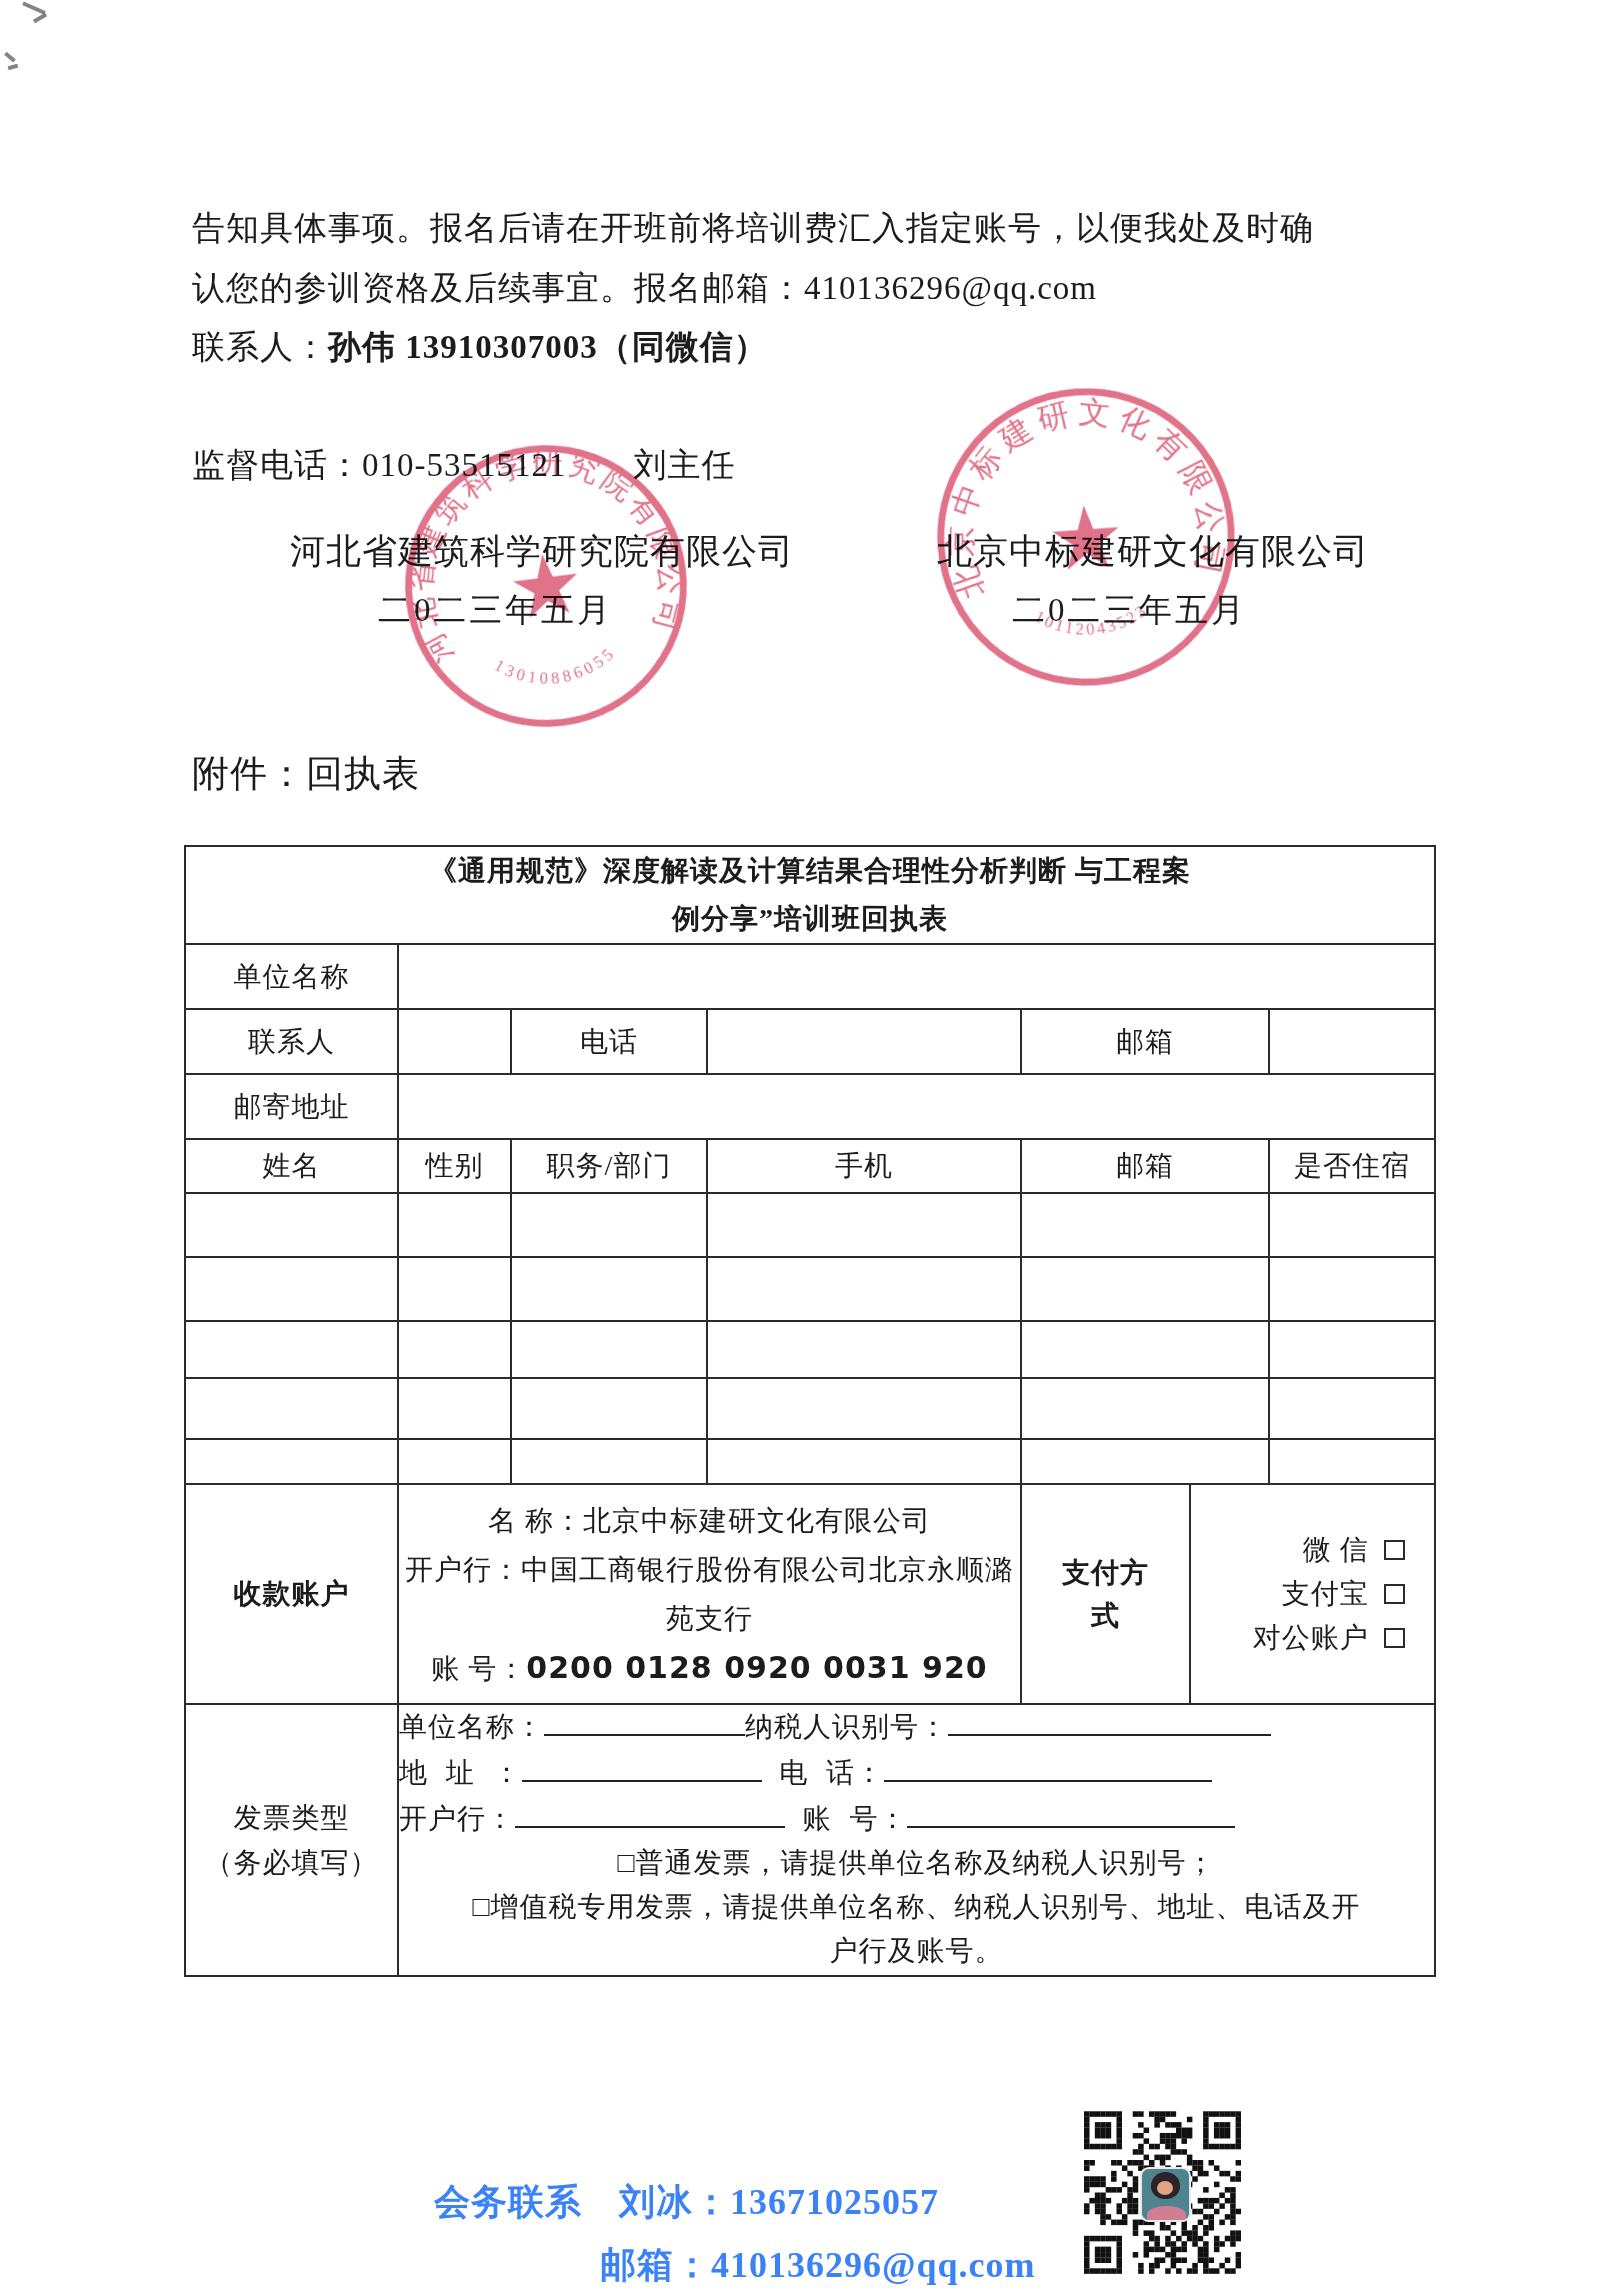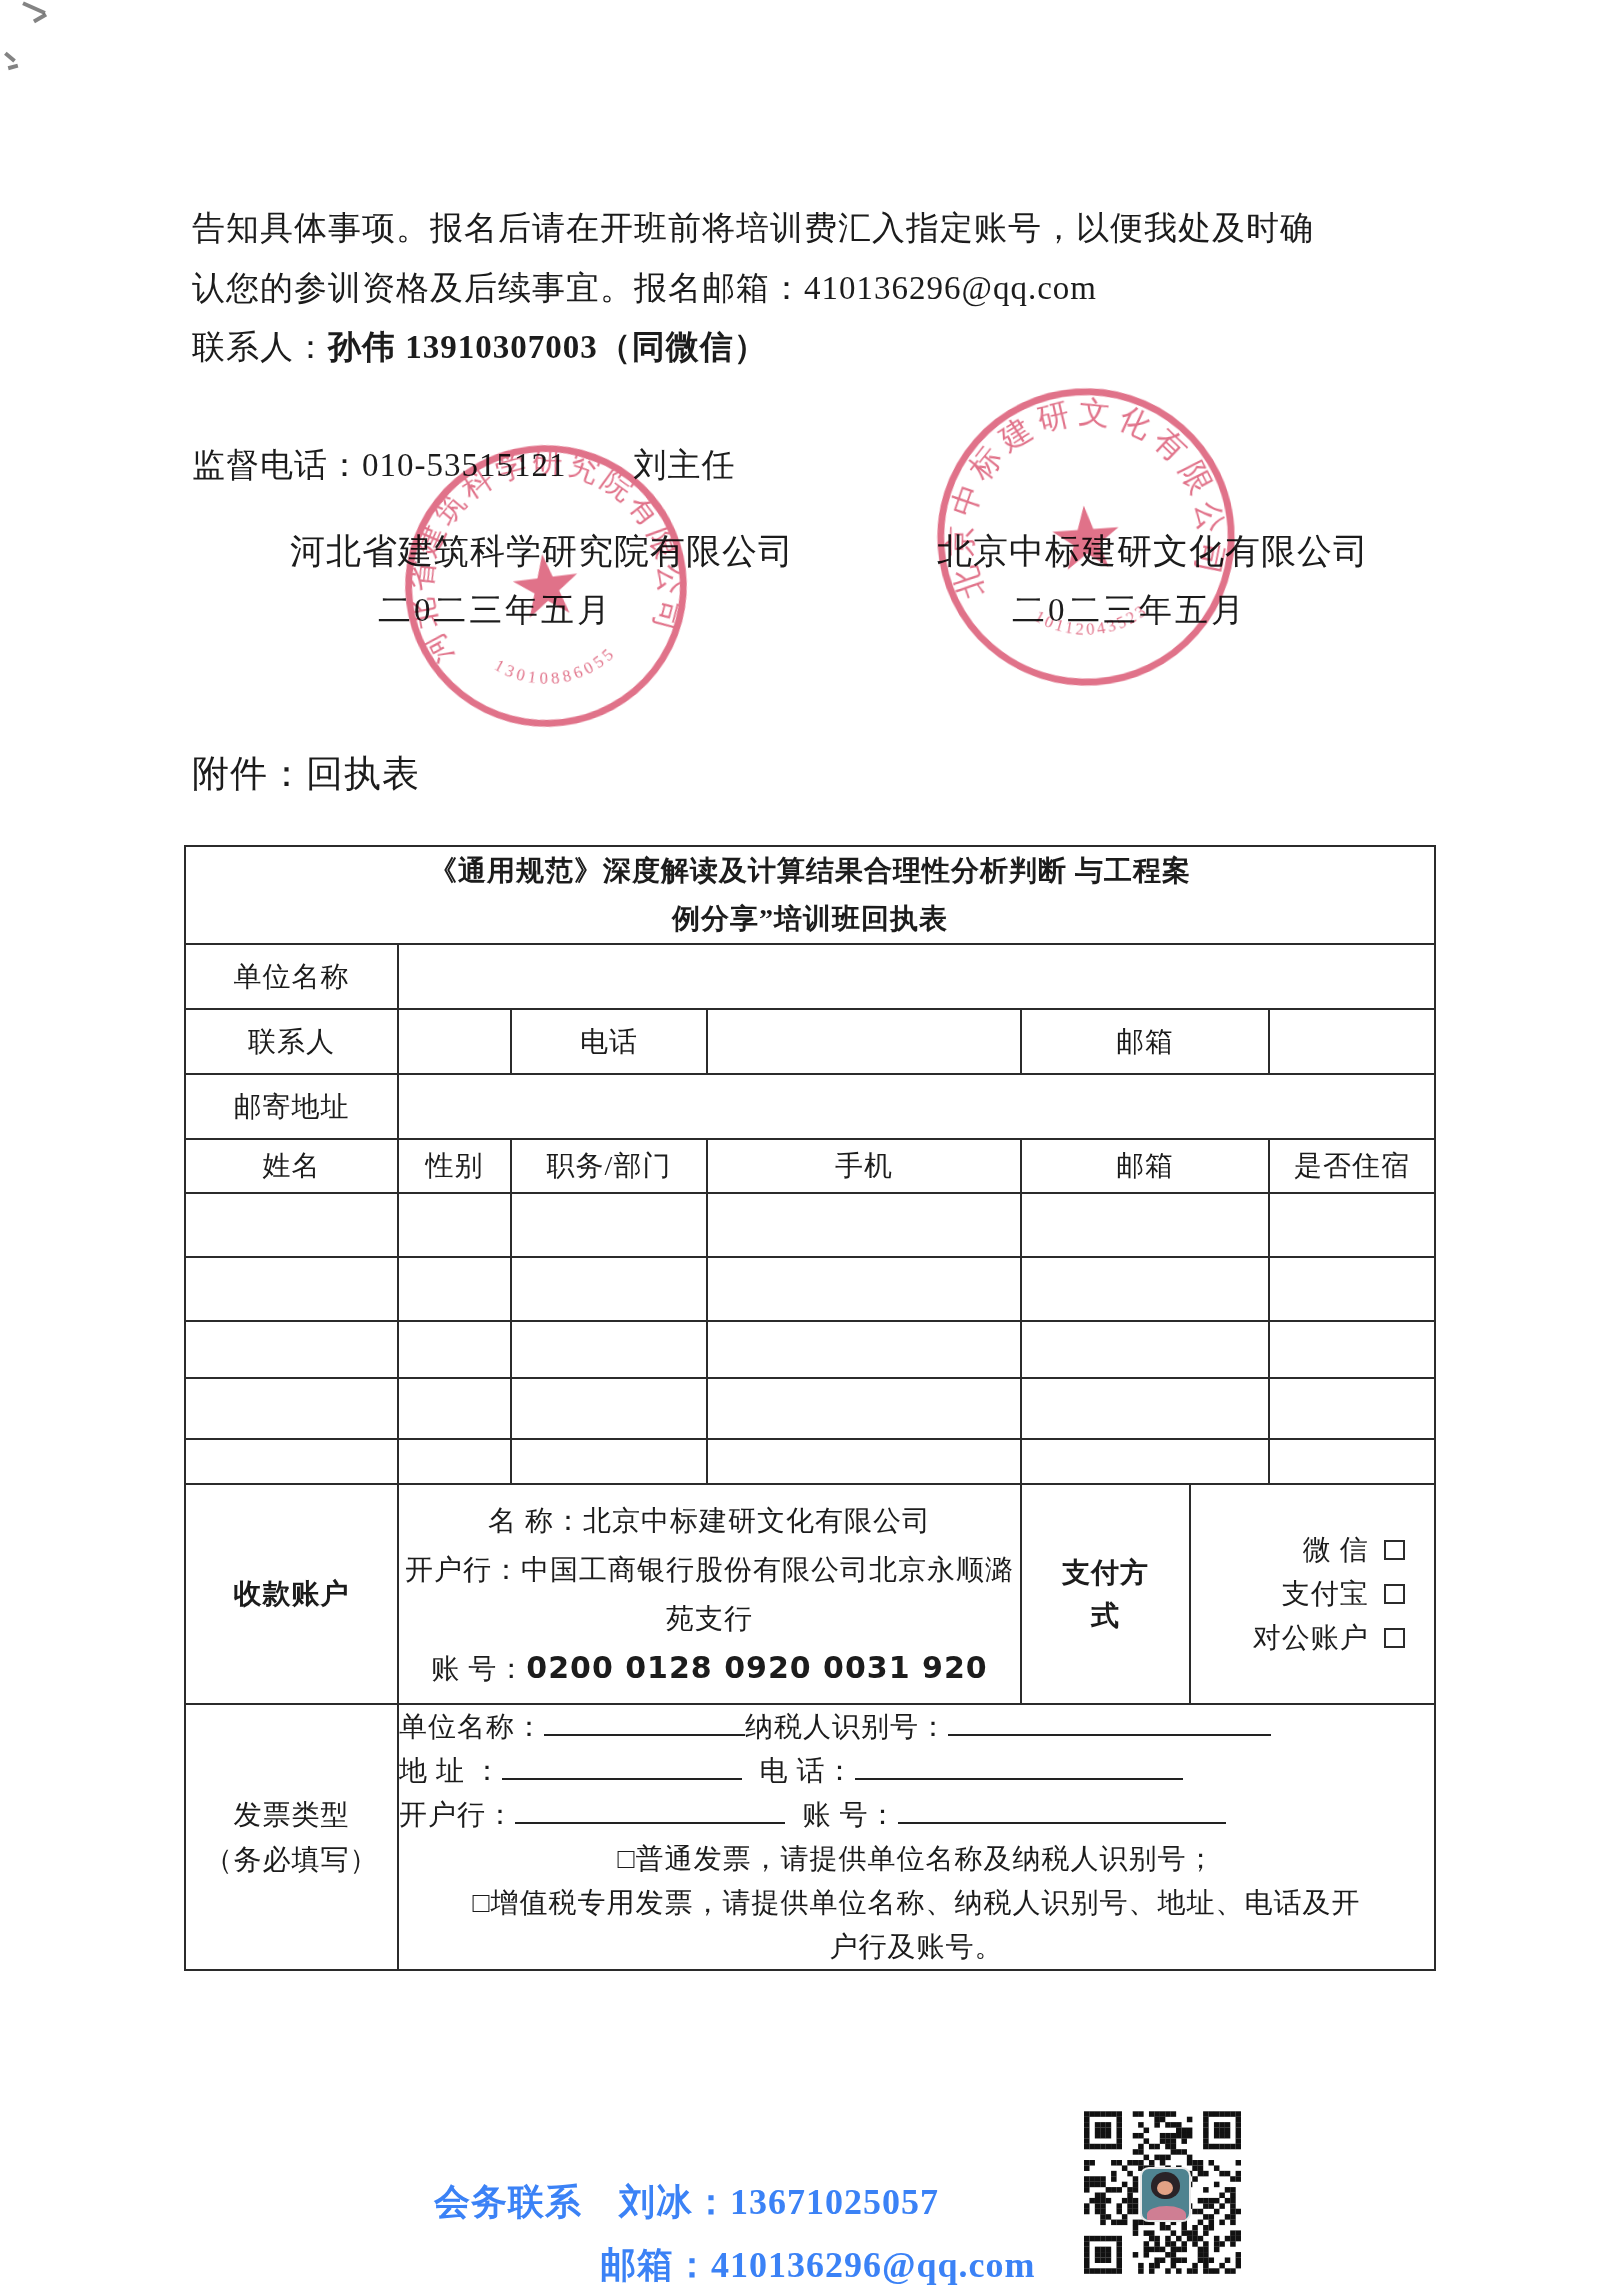--- a/index.html
+++ b/index.html
@@ -23,21 +23,21 @@
   td.title{font-size:34px;font-weight:700;line-height:48px;letter-spacing:1px;}
   td.hdr{font-size:27.4px;}
   td.acct{text-align:left;padding:5.9px 9.8px 5.9px 31px;font-size:29px;line-height:49px;}
   .acct .digits{font-family:"DejaVu Sans","Liberation Sans",sans-serif;font-weight:700;font-size:30px;letter-spacing:1px;}
   td.paylab{font-size:34px;font-weight:700;}
   td.payway{font-size:33px;font-weight:700;line-height:43px;}
   td.payopt{font-size:25.5px;}
   .optrow{display:flex;justify-content:flex-end;align-items:center;padding-right:29px;margin:5.9px 0;gap:15.7px;}
   .cbox{display:inline-block;width:16.7px;height:16.7px;border:2px solid #2b2b2b;background:#fff;}
   td.invlab{font-size:29px;line-height:45px;}
-  td.invbody{text-align:left;padding:9.8px 13.7px 7.8px 19.6px;font-size:29px;line-height:44px;}
+  td.invbody{text-align:left;padding:9.8px 13.7px 7.8px 19.6px;font-size:29px;line-height:44px;font-family:Liberation Mono, monospace;}
   .frow{display:flex;align-items:baseline;white-space:nowrap;}
   .u{display:inline-block;border-bottom:2px solid #222;height:29px;}
   
   .footer-line{font-weight:700;color:#3b82f6;font-size:36px;letter-spacing:1px;white-space:nowrap;}
   
   .avatar{position:absolute;left:1140px;top:2167px;width:47px;height:51px;background:#4f8390;
     border:2.9px solid #e9e9e9;border-radius:8.8px;overflow:hidden;z-index:3;}
   .avatar .hair{position:absolute;left:8.8px;top:2.9px;width:29px;height:27.4px;border-radius:50% 50% 46% 46%;background:#2a2327;}
   .avatar .face{position:absolute;left:14.7px;top:11.8px;width:16.7px;height:14.7px;border-radius:50%;background:#e2a285;}
   .avatar .bodyp{position:absolute;left:4.9px;bottom:-2.9px;width:39px;height:16.7px;border-radius:50% 50% 0 0;background:#cf7e93;}

